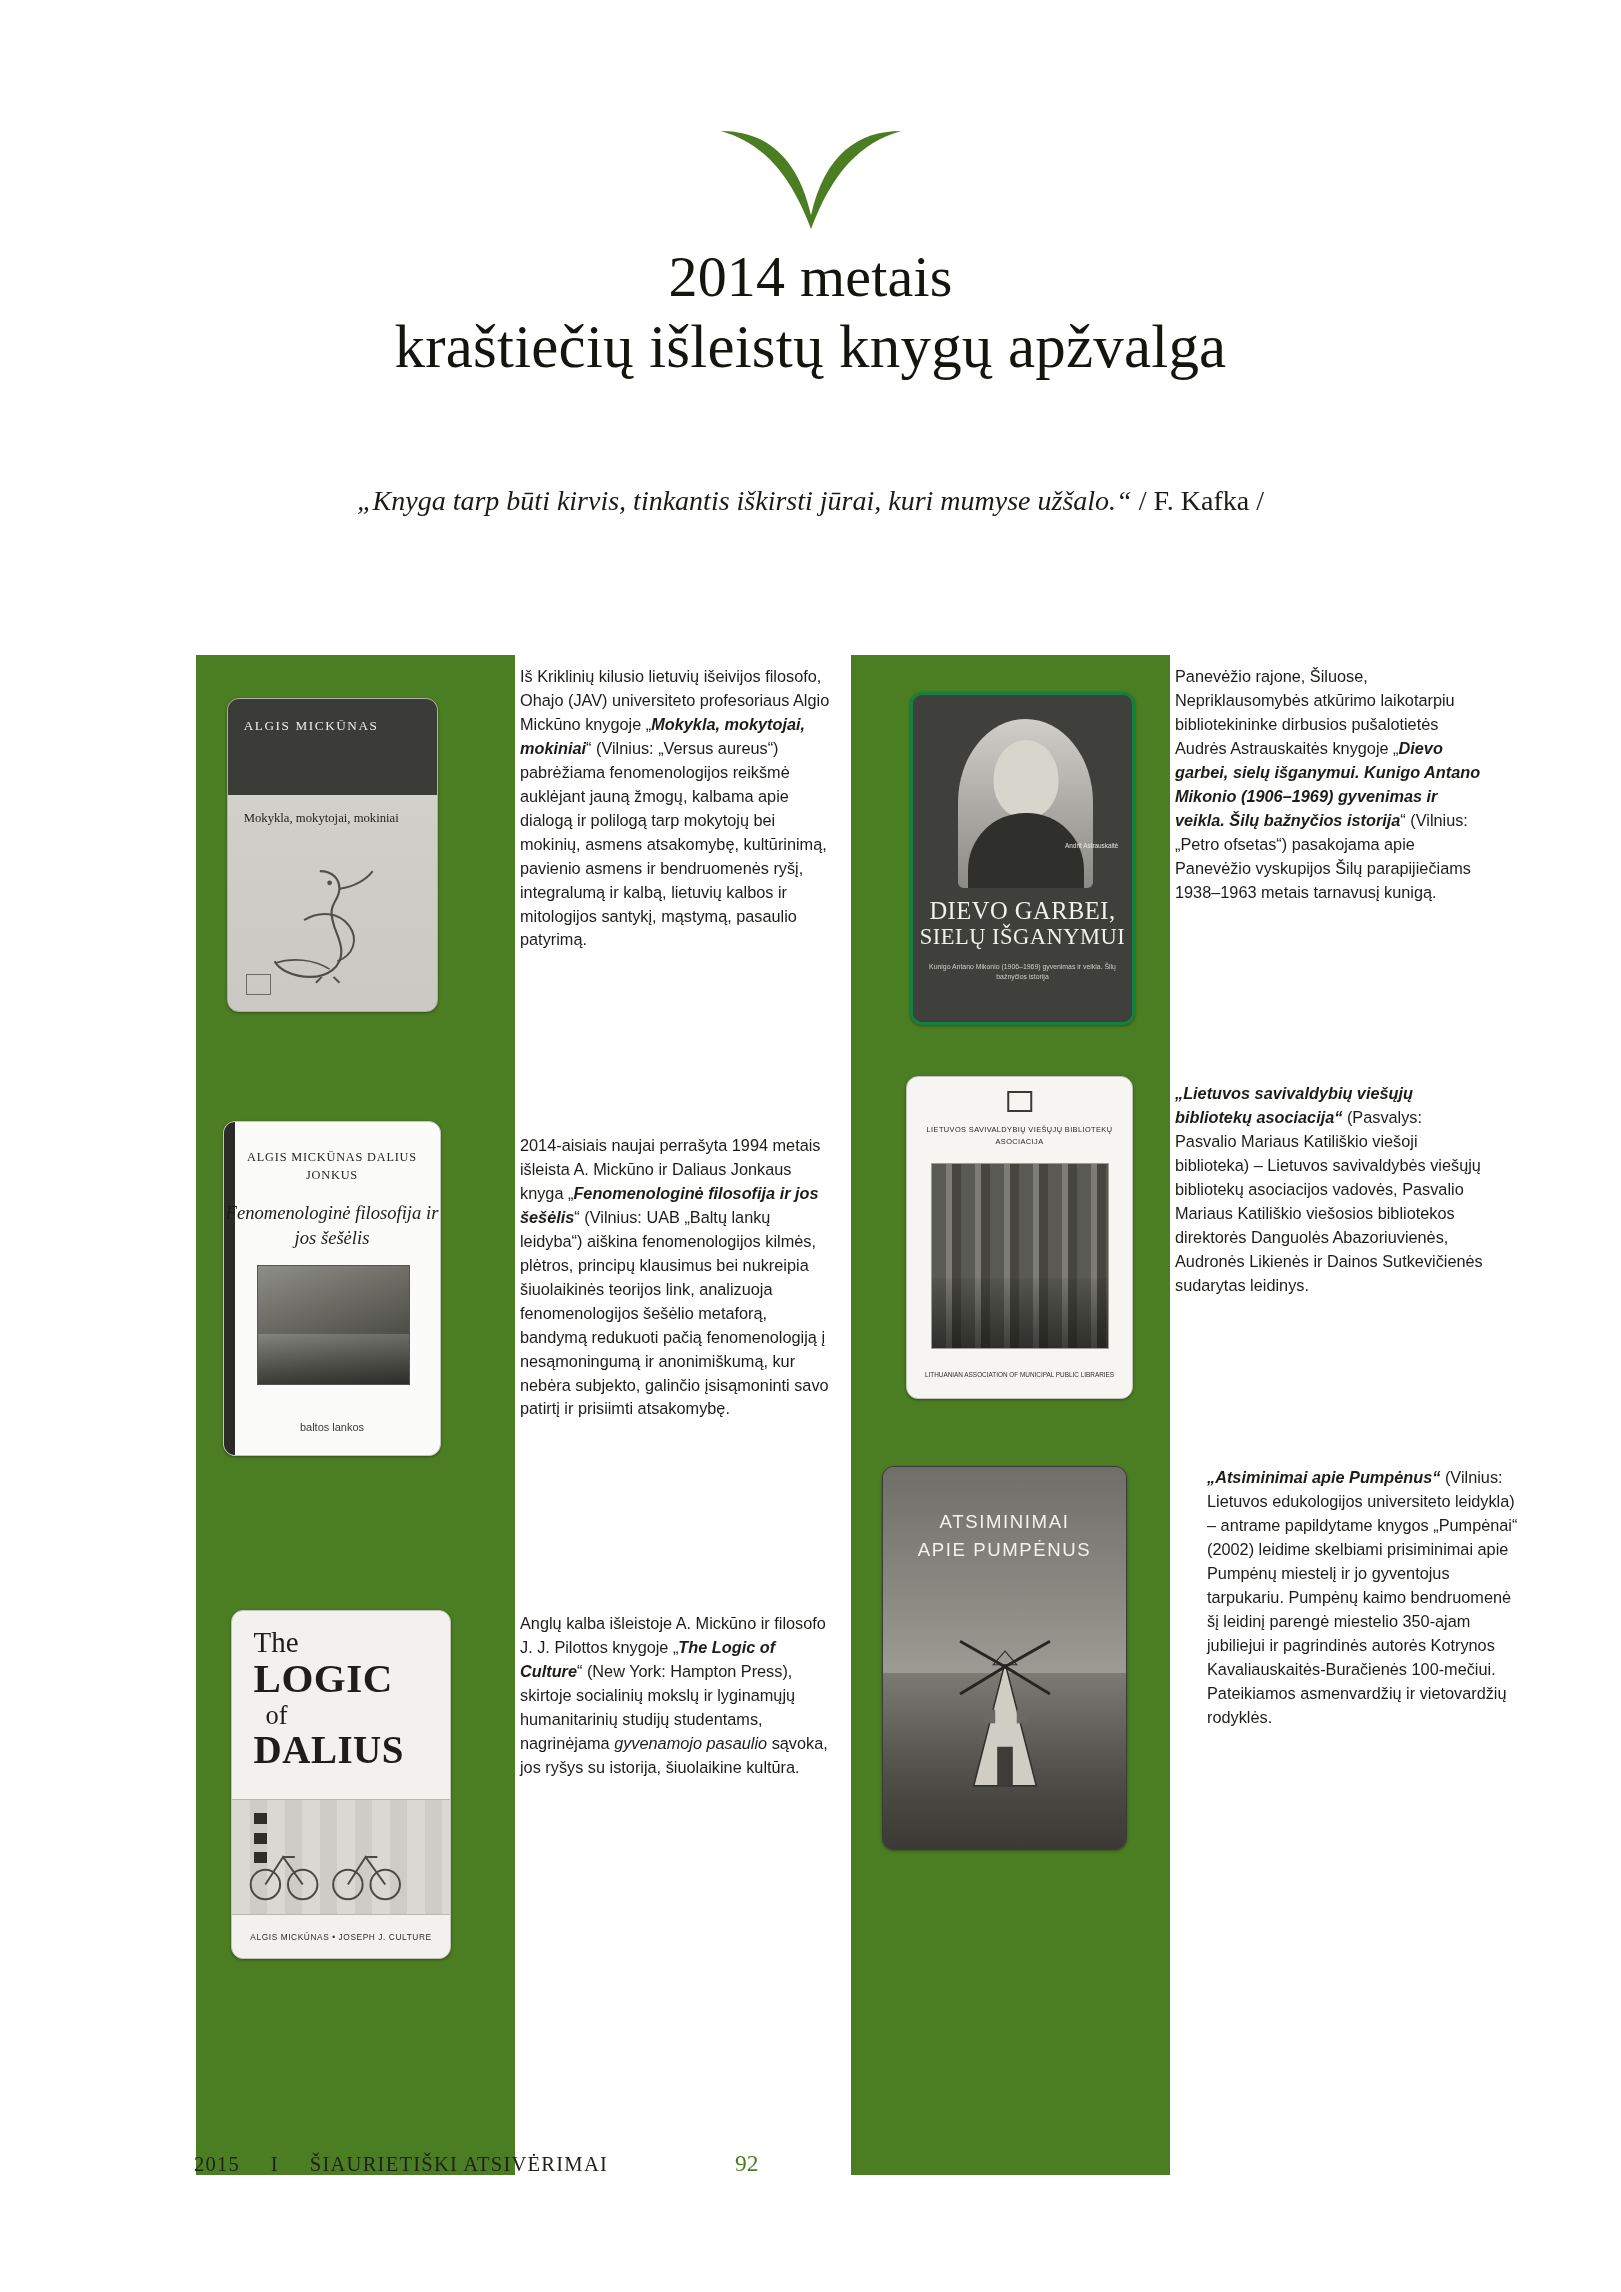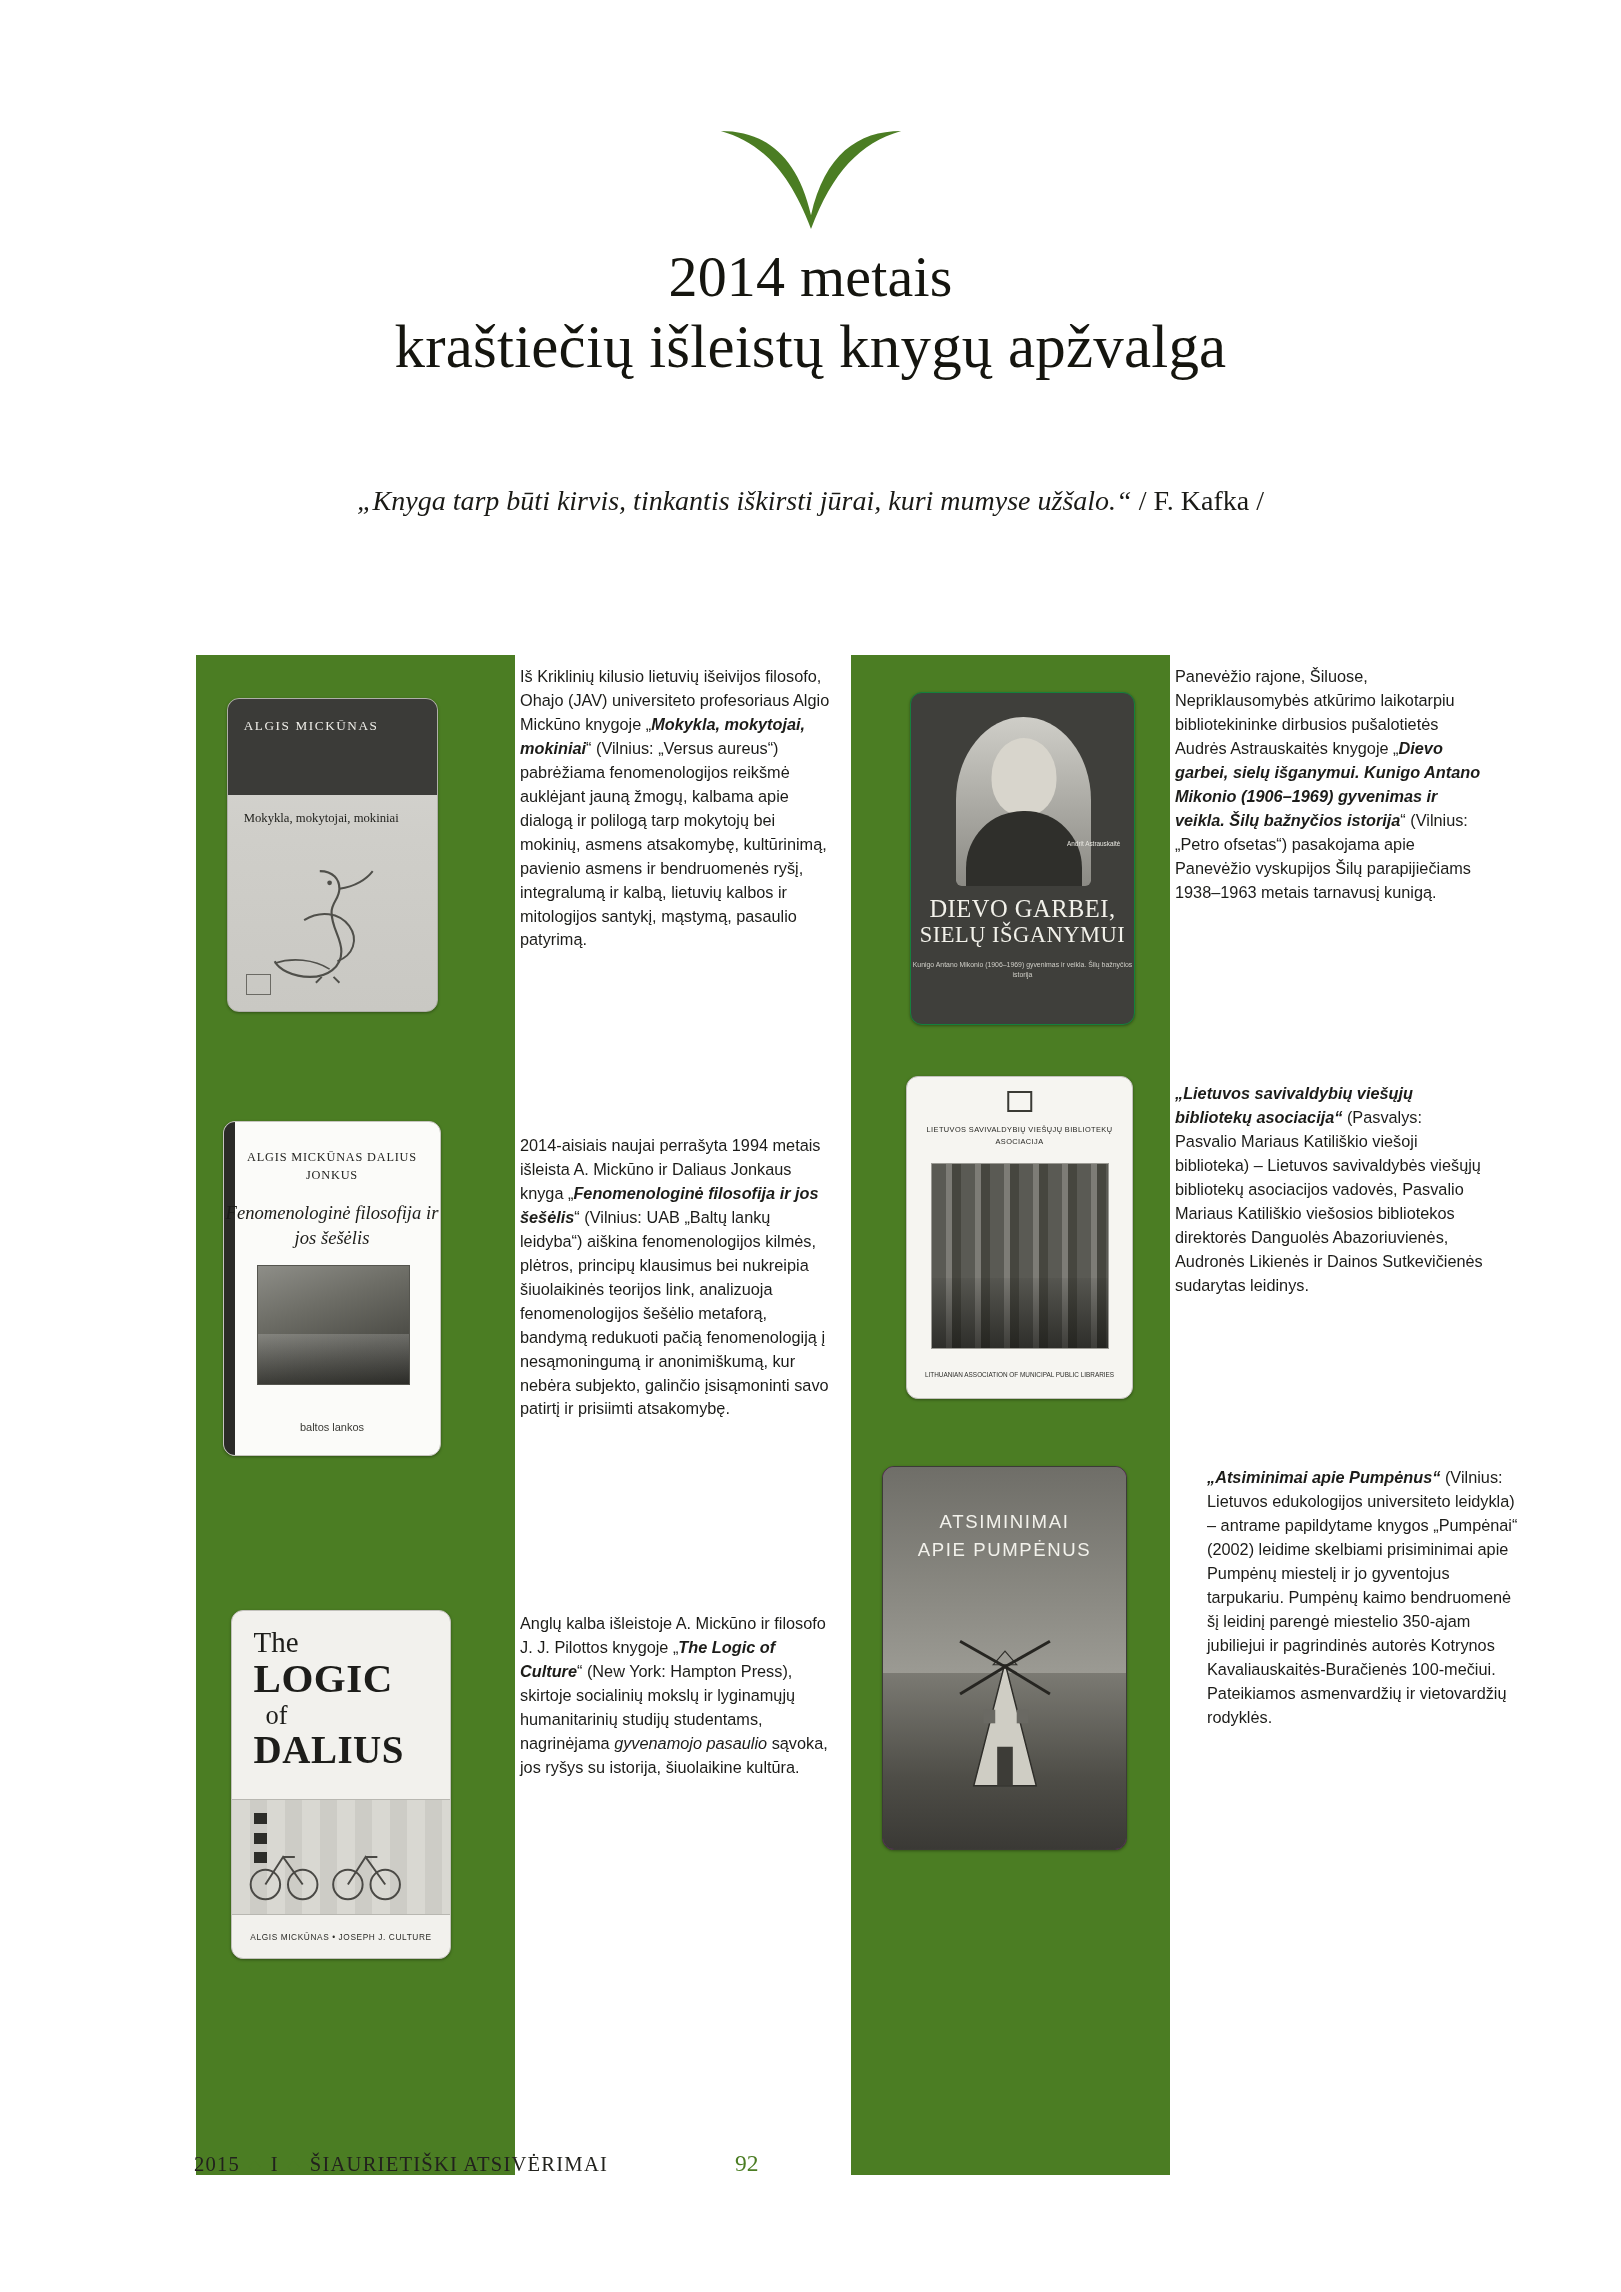--- a/index.html
+++ b/index.html
@@ -237,21 +237,21 @@
     background: #2d2d29;
   }
 
   
   .cover-4 {
     left: 910px;
     top: 692px;
     width: 225px;
     height: 333px;
     background: #3f3f3b;
-    border: 1px solid #15803d;
+    border: 3px solid #15803d;
   }
   .cover-4 .c4-frame {
     position: absolute;
     left: 45px; top: 23.5px;
     width: 135px; height: 169px;
     background: linear-gradient(180deg,#cfcec8 0%,#a9a8a2 55%,#8b8a84 100%);
     border-radius: 68px 68px 5.9px 5.9px / 84px 84px 5.9px 5.9px;
     overflow: hidden;
   }
   .cover-4 .c4-face {

